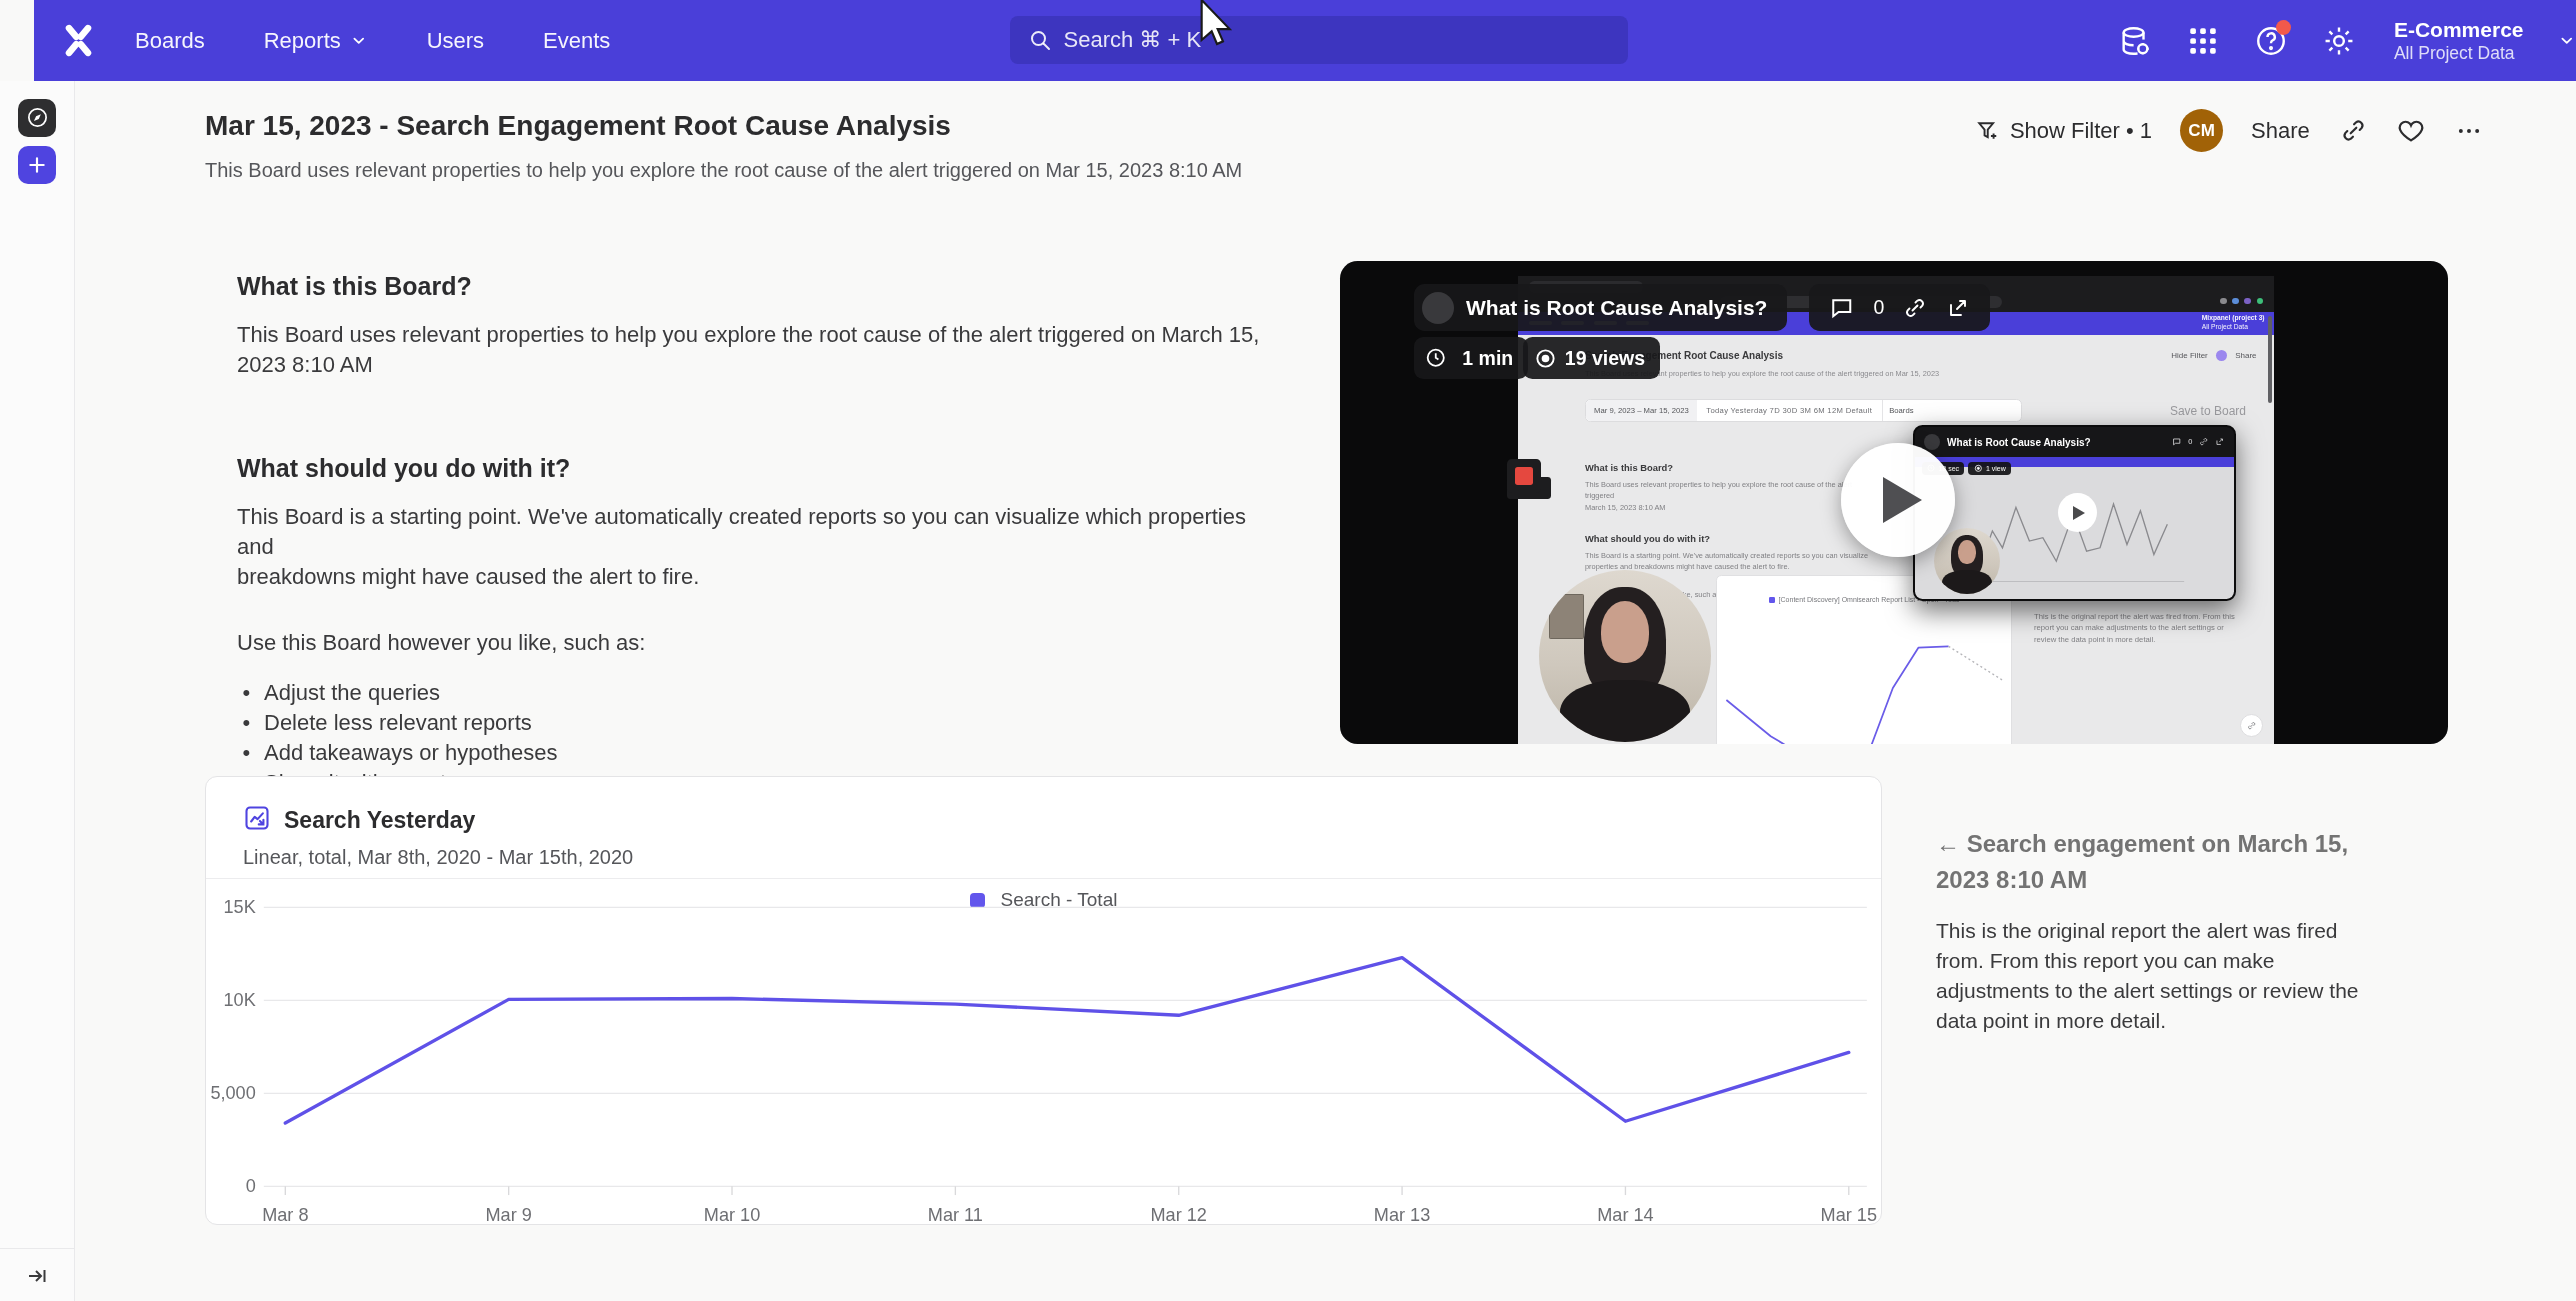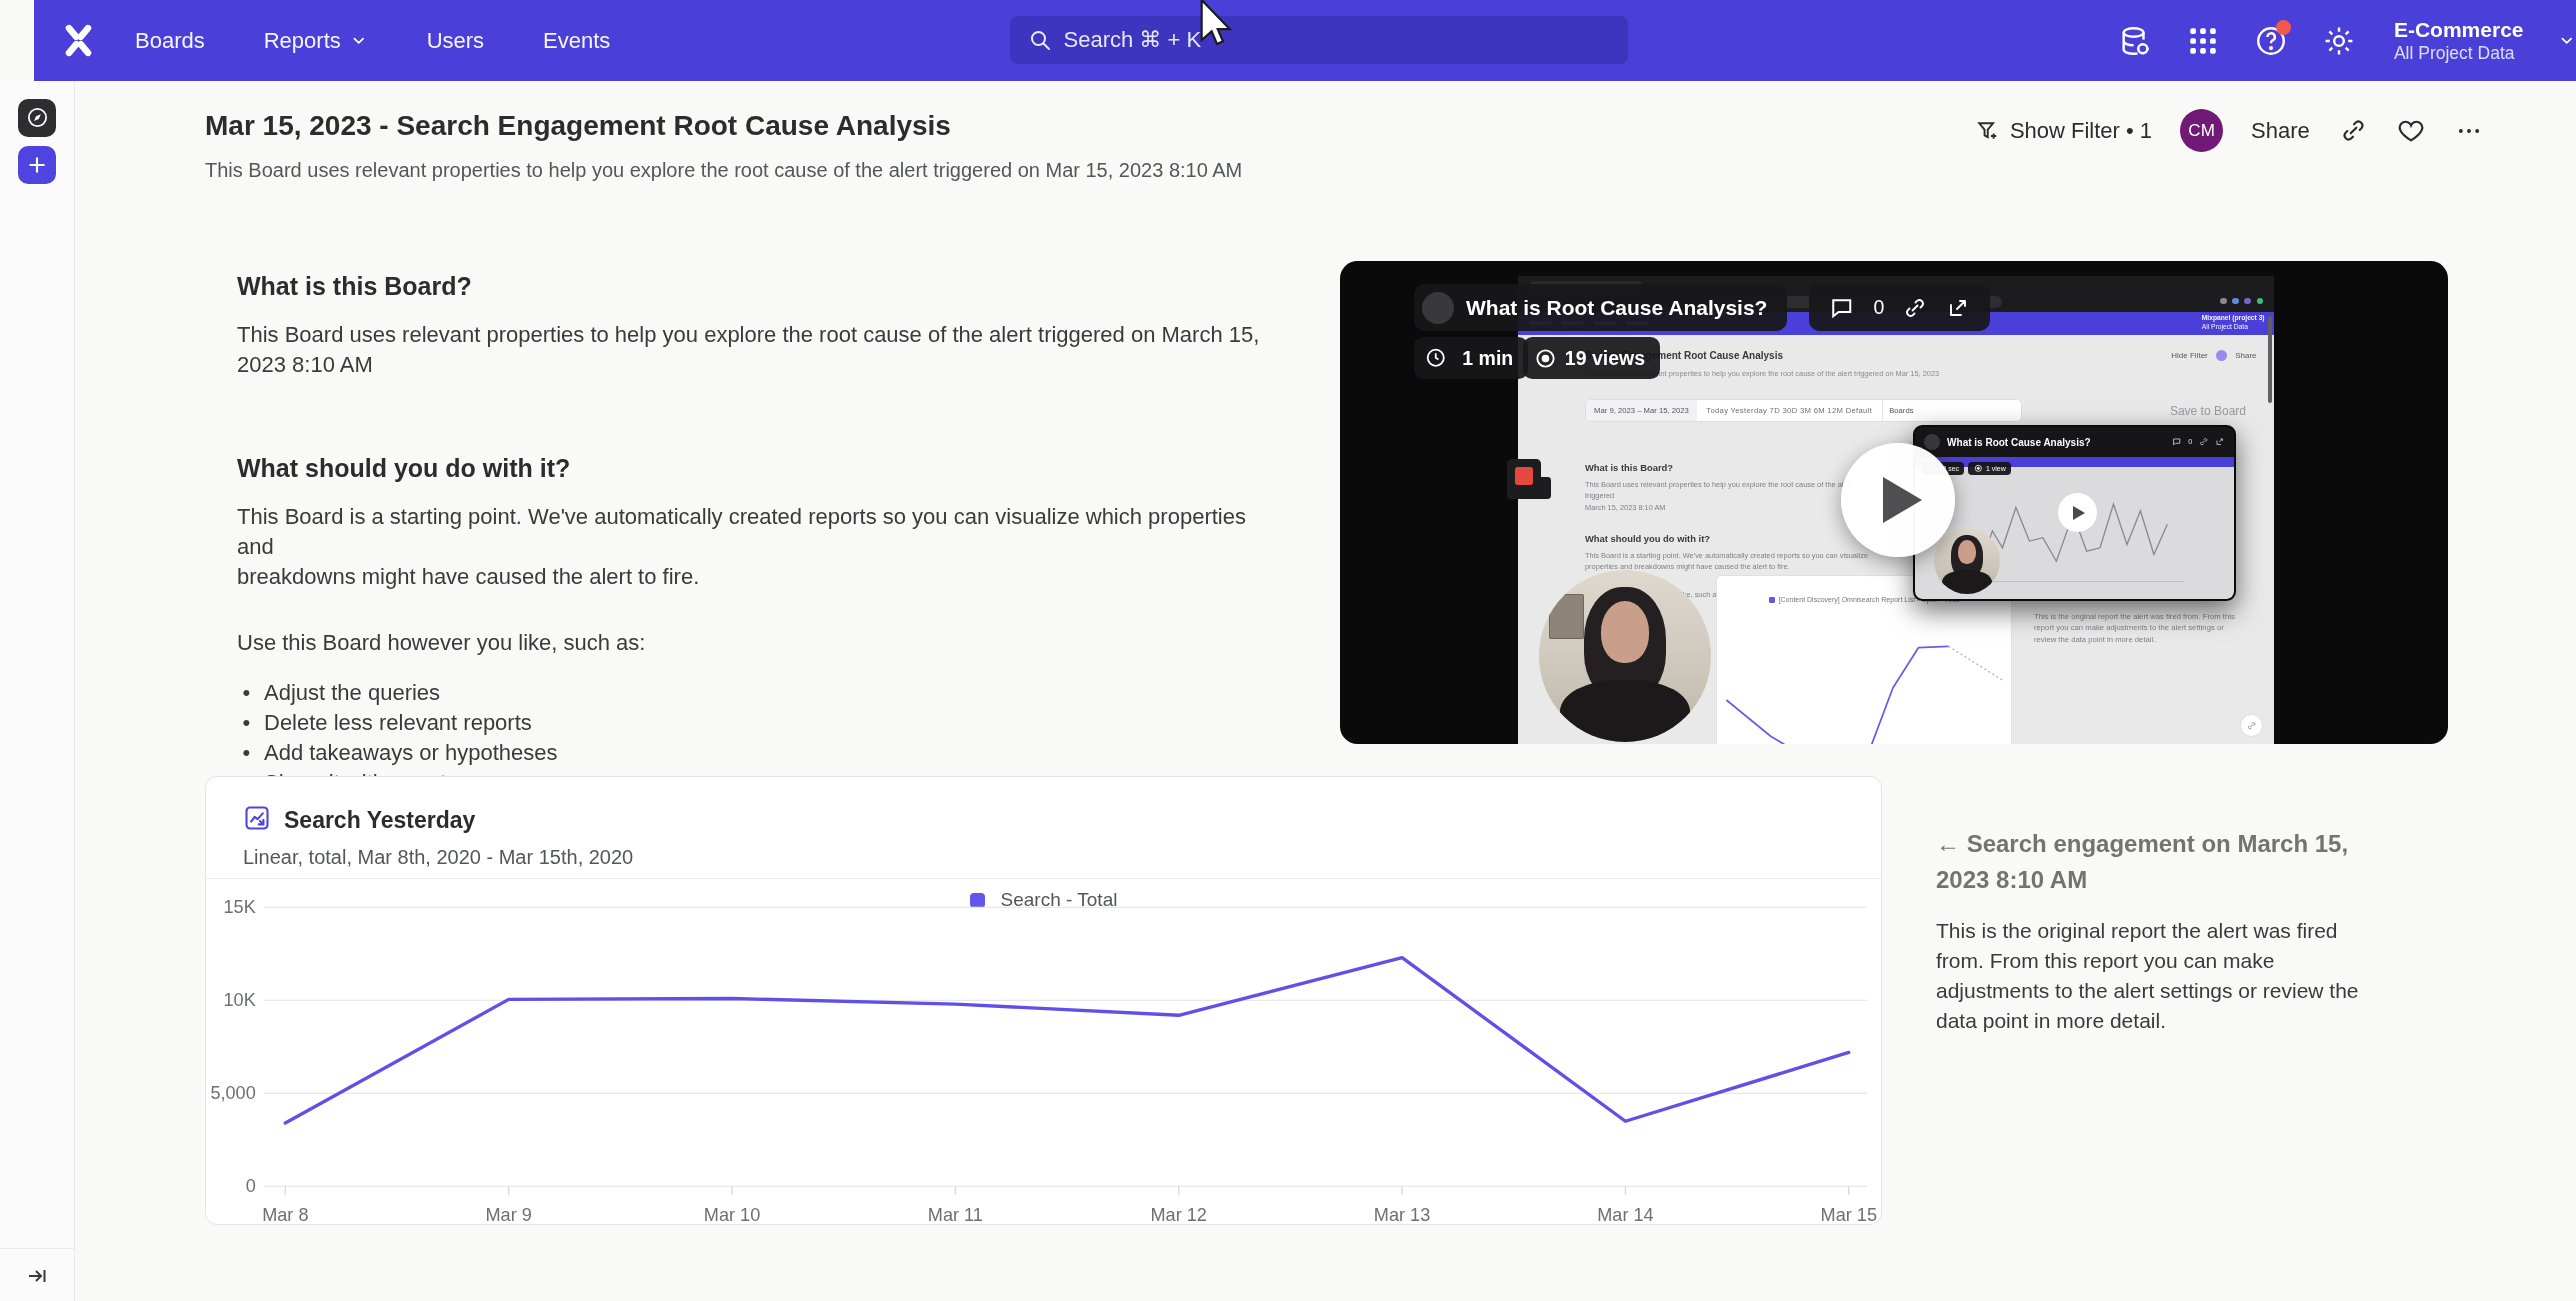--- a/index.html
+++ b/index.html
@@ -28,21 +28,21 @@
   .rail-btn { position:absolute; left:18px; width:38px; height:38px; border-radius:10px; display:flex; align-items:center; justify-content:center; cursor:pointer; }
   .rail-compass { top:17.5px; background:#2E2E30; color:#fff; }
   .rail-plus { top:65px; background:#4F44E0; color:#fff; font-size:27px; font-weight:bold; line-height:0; }
   .rail-bottom { position:absolute; left:0; bottom:0; width:100%; height:54px; border-top:1.3px solid #E9E9EB; display:flex; align-items:center; justify-content:center; color:#3A3A3C; cursor:pointer; }
 
   
   .board-title { position:absolute; left:205px; top:110px; font-size:28px; font-weight:bold; color:#2C2C2E; }
   .board-sub { position:absolute; left:205px; top:159px; font-size:20px; color:#55565A; }
   .hdr-controls { position:absolute; left:1975px; top:105px; height:51px; display:flex; align-items:center; color:#2C2C2E; }
   .showfilter { display:flex; align-items:center; gap:9.4px; font-size:22px; cursor:pointer; }
-  .avatar { width:43px; height:43px; border-radius:50%; background:#701a75; color:#fff; font-size:17px; font-weight:normal; display:flex; align-items:center; justify-content:center; margin-left:28px; }
+  .avatar { width:43px; height:43px; border-radius:50%; background:#a16207; color:#fff; font-size:17px; font-weight:bold; display:flex; align-items:center; justify-content:center; margin-left:28px; }
   .share { font-size:22px; margin-left:28px; cursor:pointer; }
   .hicon { margin-left:30px; cursor:pointer; display:flex; align-items:center; }
 
   
   .intro { position:absolute; left:237px; top:272px; width:1029px; color:#2F2F31; }
   .intro h2 { font-size:25px; font-weight:bold; margin-bottom:19px; color:#2C2C2E; }
   .intro p { font-size:22px; line-height:30px; color:#3A3A3C; white-space:pre-line; margin-bottom:12px; }
   .sp1 { height:62px; }
   .sp2 { height:24px; }
   .intro ul { list-style:none; margin-top:20px; }

